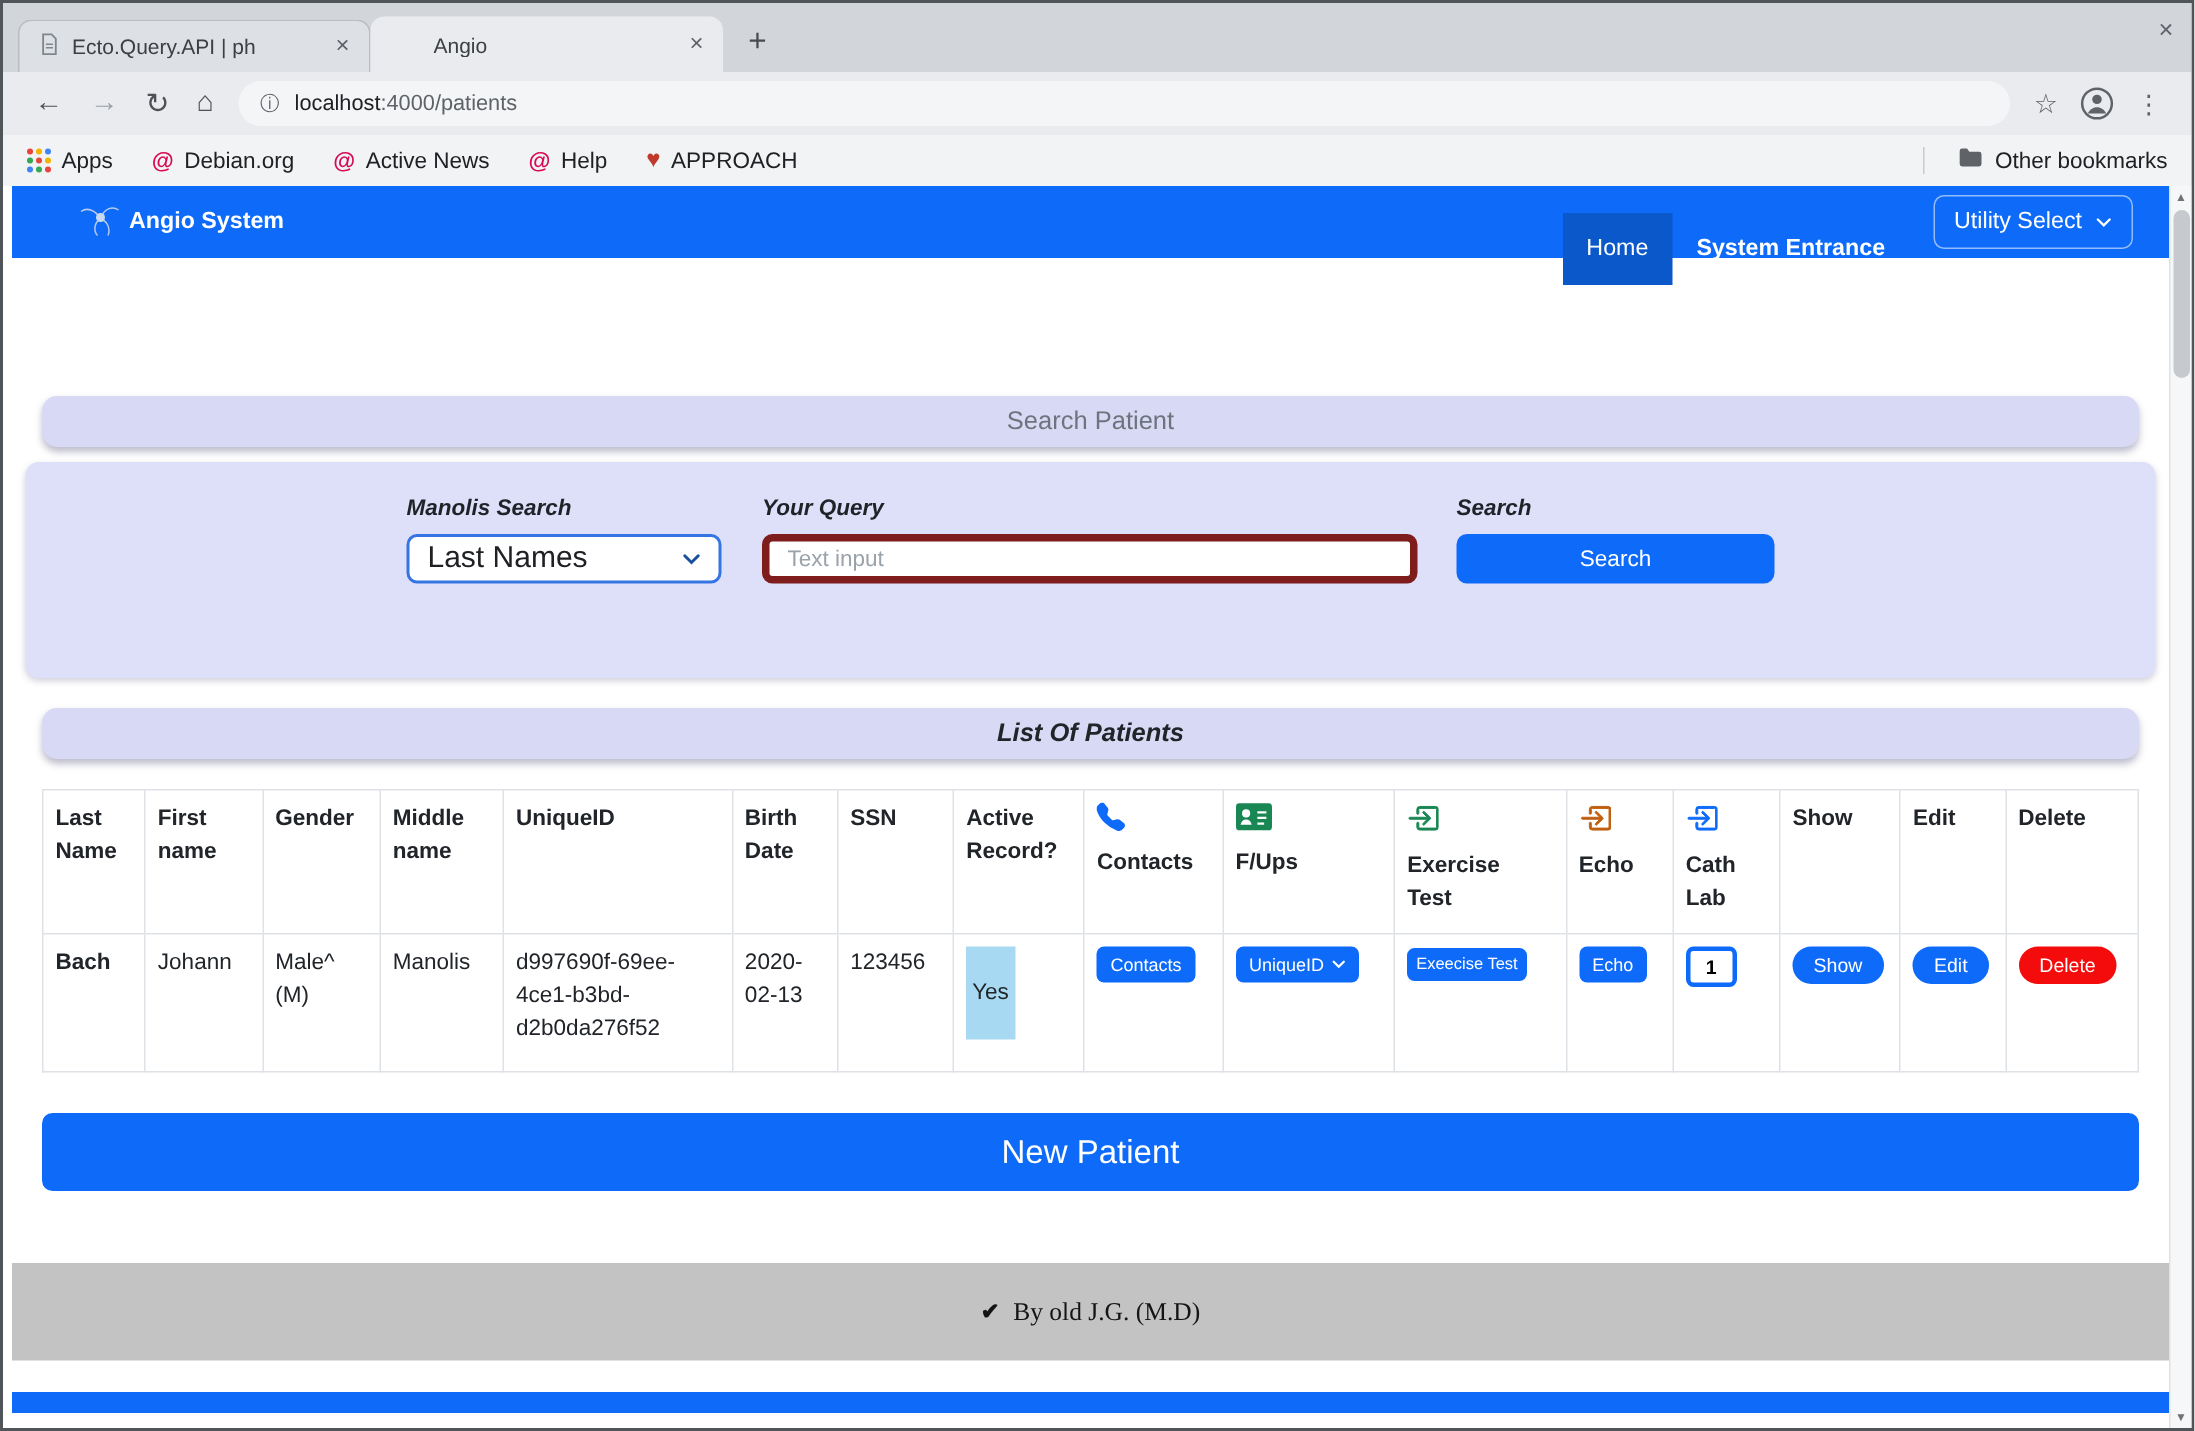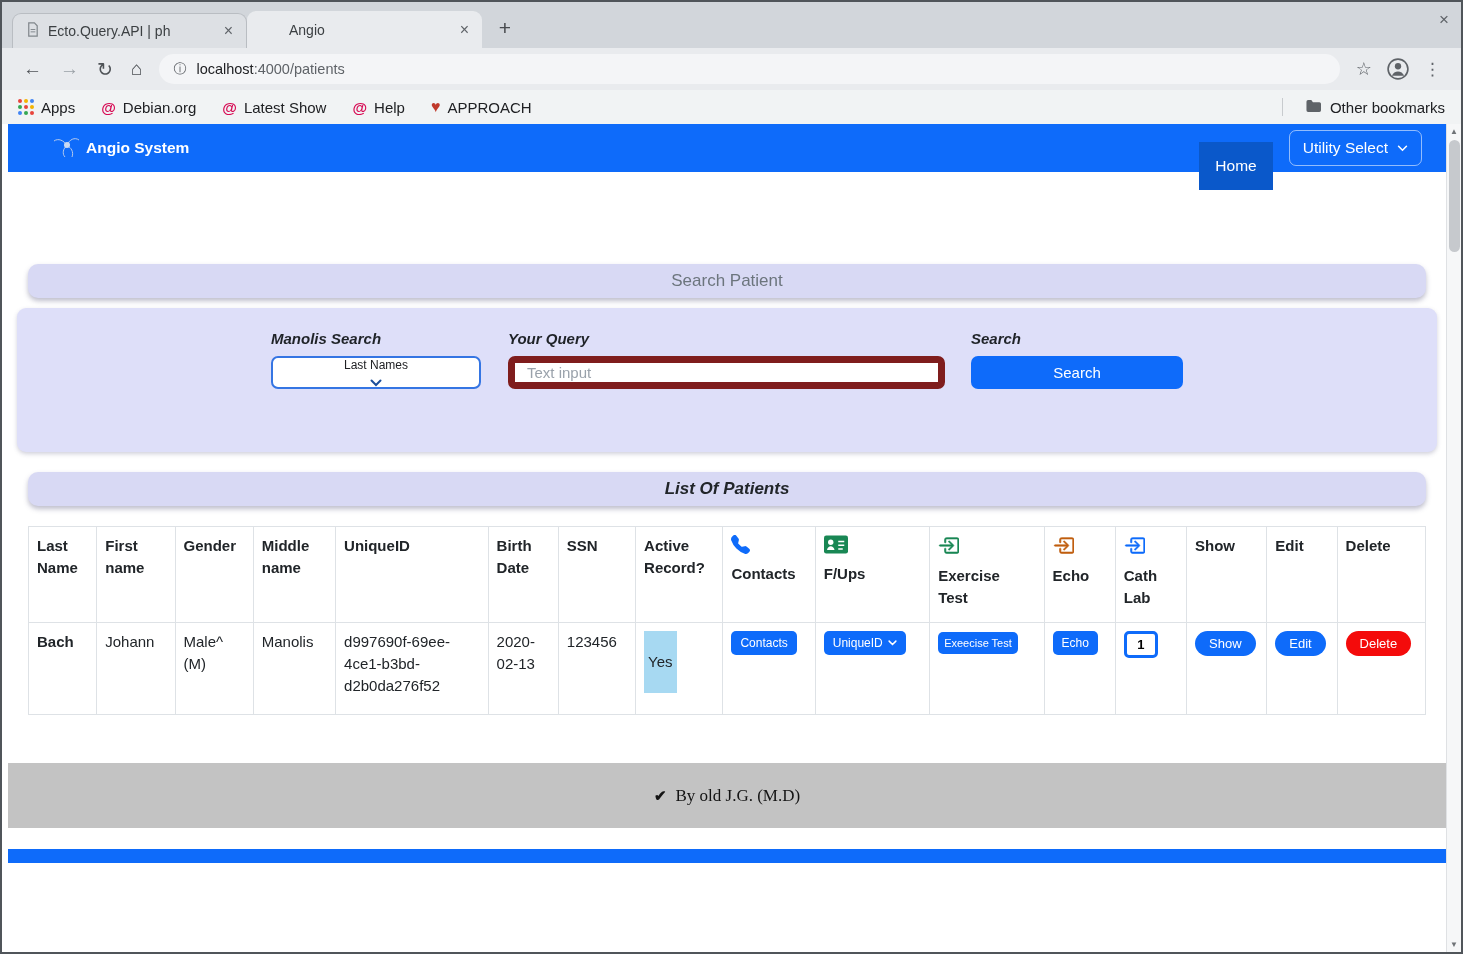--- a/index.html
+++ b/index.html
@@ -78,23 +78,23 @@
   .list-header{margin-top:20px;}
   .list-header .hdr-text{color:#212529;font-size:17px;font-weight:bold;font-style:italic;}
 
   
   .form-panel{margin:10px -11px 0;background:var(--panel);border-radius:9px;padding:22px 0 63px;box-shadow:0 2px 4px rgba(70,70,110,.25);}
   .form-row{display:flex;padding-left:254px;}
   .fcol-select{width:210px;margin-right:27px;}
   .fcol-query{width:437px;margin-right:26px;}
   .fcol-search{width:212px;}
   .form-label{font-weight:bold;font-style:italic;font-size:15px;color:#1f2328;margin-bottom:9px;display:block;}
-  .select-box{height:33px;border:2px solid #3575e3;border-radius:7px;background:#fff;display:flex;align-items:center;justify-content:space-between;padding:0 12px;font-size:12px;color:#202124;flex-direction:column;}
+  .select-box{height:33px;border:2px solid #3575e3;border-radius:7px;background:#fff;display:flex;align-items:center;justify-content:space-between;padding:0 12px;font-size:20px;color:#202124;}
   .select-box .chev{color:#1b4e9b;display:flex;}
-  .text-input{width:100%;height:33px;border:7px solid #7f1d1d;border-radius:7px;padding:0 12px;font-size:15px;color:#4d7c0f;background:#fff;}
+  .text-input{width:100%;height:33px;border:5px solid #7f1d1d;border-radius:7px;padding:0 12px;font-size:15px;color:#4d7c0f;background:#fff;}
   .text-input::placeholder{color:#9aa2ab;}
   .search-btn{width:100%;height:33px;background:var(--primary);border:none;border-radius:7px;color:#fff;font-size:15px;}
 
   
   .patients-table{width:100%;border-collapse:collapse;table-layout:fixed;margin-top:20px;background:#fff;}
   .patients-table th,.patients-table td{border:1px solid var(--border);padding:8px;vertical-align:top;text-align:left;font-size:15px;color:#212529;line-height:1.45;}
   .patients-table thead th{font-weight:bold;height:96px;}
   .patients-table tbody td{height:92px;}
   .hdr-icon{display:block;margin-bottom:3px;}
   .hdr-label{display:inline-block;}
@@ -174,21 +174,21 @@
           <i style="background:#e8453c"></i>
         </span>
       <span>Apps</span>
     </span>
     <span class="bm-item">
       <span class="swirl">@</span>
       <span>Debian.org</span>
     </span>
     <span class="bm-item">
       <span class="swirl">@</span>
-      <span>Latest Show</span>
+      <span>Active News</span>
     </span>
     <span class="bm-item">
       <span class="swirl">@</span>
       <span>Help</span>
     </span>
     <span class="bm-item">
       <span class="heart">♥</span>
       <span>APPROACH</span>
     </span>
     <span class="bm-right">
@@ -214,20 +214,21 @@
                 <g stroke="#c9d4e8" fill="none" stroke-width="1" opacity="0.9">
                   <path d="M17 13c-3-6-9-8-13-5m13 5c2-7 8-9 12-6M17 13c-4 2-5 8-2 11m2-11c4 1 7 6 5 11"></path>
                   <circle cx="17" cy="12" r="3" fill="#dfe6f2" stroke="none"></circle>
                 </g>
               </svg>
           </span>
           <span>Angio System</span>
         </span>
         <span class="nav-right">
           <span class="nav-item active">Home</span>
+          <span class="nav-item bold">System Entrance</span>
           <button class="utility-btn">
             <span>Utility Select</span>
             <span style="display:flex">
               <svg width="11" height="7" viewBox="0 0 12 8">
                   <path d="M1.5 1.5 6 6l4.5-4.5" fill="none" stroke="#fff" stroke-width="1.8" stroke-linecap="round"></path>
                 </svg>
             </span>
           </button>
         </span>
       </nav>
@@ -386,20 +387,21 @@
               <td class="cell-action">
                 <button class="btn-pill">Edit</button>
               </td>
               <td class="cell-action">
                 <button class="btn-pill danger">Delete</button>
               </td>
             </tr>
           </tbody>
         </table>
 
+        <button class="new-patient-btn">New Patient</button>
       </div>
 
       <div class="footer">
         <span class="check-icon">✔</span>
         <span>By old J.G. (M.D)</span>
       </div>
 
       <div class="bottom-bar"></div>
     </div>
 

